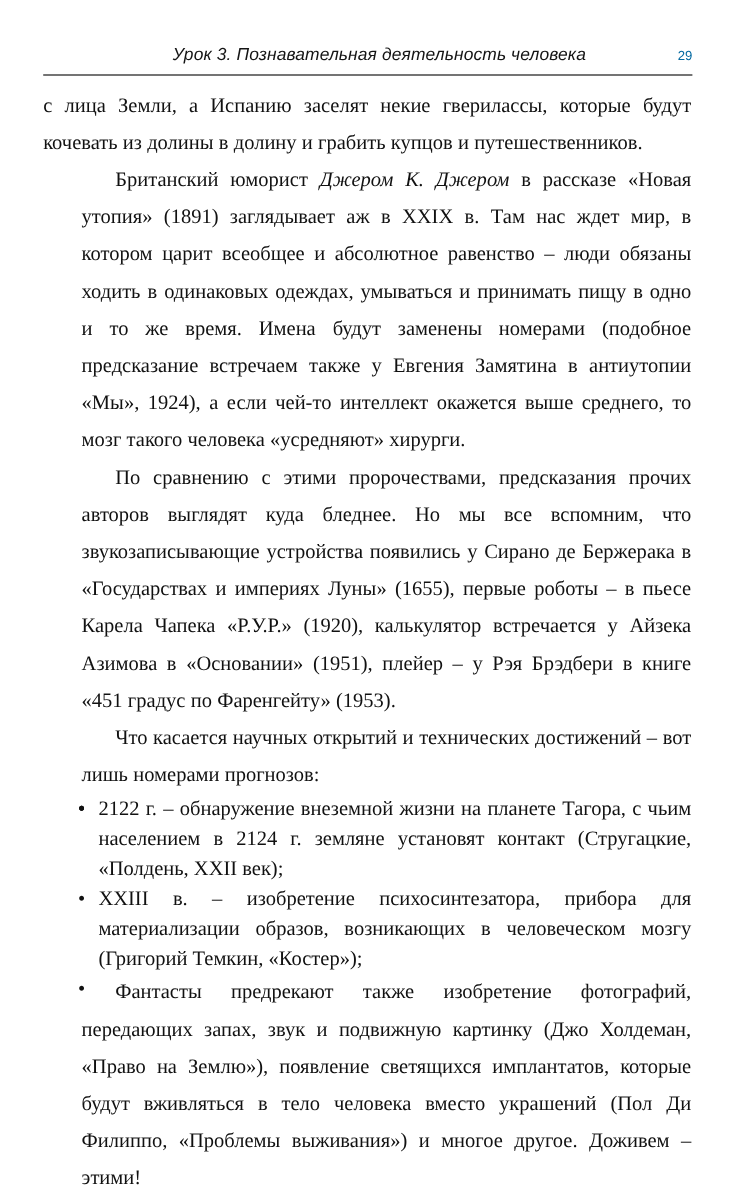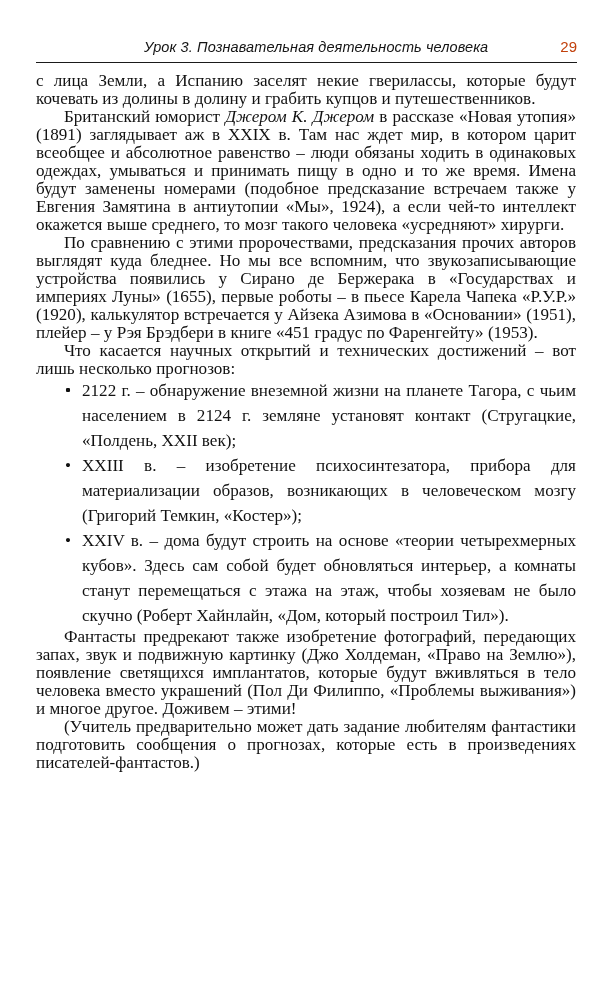--- a/index.html
+++ b/index.html
@@ -34,22 +34,22 @@
     font-style: italic;
     font-size: 14.5px;
     letter-spacing: 0.1px;
     color: #141414;
     white-space: nowrap;
     margin-right: auto;
     margin-left: 108px;
   }
   .running-head-folio {
     font-family: "Liberation Sans", "DejaVu Sans", sans-serif;
-    font-size: 15px;
-    color: #c2410c;
+    font-size: 11px;
+    color: #0369a1;
     padding-left: 12px;
   }
   .head-rule {
     position: absolute;
     left: 36px;
     top: 62px;
     width: 541px;
     height: 1.4px;
     background: #1a1a1a;
   }
@@ -58,27 +58,27 @@
   .column {
     position: absolute;
     left: 36px;
     top: 72px;
     width: 540px;
   }
 
   p.body {
     margin: 0;
     font-size: 17.1px;
-    line-height: 18px;
+    line-height: 31px;
     text-align: justify;
     text-justify: inter-word;
     hyphens: manual;
     word-spacing: 0.1px;
   }
-  p.indent { text-indent: 28px; }
+  p.indent { text-indent: 28px; margin-left: 32px; }
   p.noindent { text-indent: 0; }
 
   .it { font-style: italic; }
 
   
   ul.prognoses {
     margin: 0;
     padding: 0;
     list-style: none;
   }
@@ -113,40 +113,39 @@
   <div class="head-rule"></div>
 
   <div class="column">
 
     <p class="body noindent">с лица Земли, а Испанию заселят некие гверилассы, которые будут кочевать из долины в долину и грабить купцов и путешественников.</p>
 
     <p class="body indent"><span>Британский юморист </span><span class="it">Джером К. Джером</span><span> в рассказе «Новая утопия» (1891) заглядывает аж в XXIX в. Там нас ждет мир, в котором царит всеобщее и абсолютное равенство – люди обязаны ходить в одинаковых одеждах, умываться и принимать пищу в одно и то же время. Имена будут заменены номерами (подобное предсказание встречаем также у Евгения Замятина в антиутопии «Мы», 1924), а если чей-то интеллект окажется выше среднего, то мозг такого человека «усредняют» хирурги.</span></p>
 
     <p class="body indent">По сравнению с этими пророчествами, предсказания прочих авторов выглядят куда бледнее. Но мы все вспомним, что звукозаписывающие устройства появились у Сирано де Бержерака в «Государствах и империях Луны» (1655), первые роботы – в пьесе Карела Чапека «Р.У.Р.» (1920), калькулятор встречается у Айзека Азимова в «Основании» (1951), плейер – у Рэя Брэдбери в книге «451 градус по Фаренгейту» (1953).</p>
 
-    <p class="body indent">Что касается научных открытий и технических достижений – вот лишь несколько прогнозов:</p>
+    <p class="body indent">Что касается научных открытий и технических достижений – вот лишь номерами прогнозов:</p>
 
     <ul class="prognoses">
       <li>
         <span class="bullet">•</span>
       </li>
       <li>
         <span class="bullet">•</span>
       </li>
       <li>
         <span class="bullet">•</span>
         <span>2122 г. – обнаружение внеземной жизни на планете Тагора, с чьим населением в 2124 г. земляне установят контакт (Стругацкие, «Полдень, XXII век);</span>
       </li>
       <li>
         <span class="bullet">•</span>
         <span>XXIII в. – изобретение психосинтезатора, прибора для материализации образов, возникающих в человеческом мозгу (Григорий Темкин, «Костер»);</span>
       </li>
       <li>
         <span class="bullet">•</span>
-        <span>XXIV в. – дома будут строить на основе «теории четырехмерных кубов». Здесь сам собой будет обновляться интерьер, а комнаты станут перемещаться с этажа на этаж, чтобы хозяевам не было скучно (Роберт Хайнлайн, «Дом, который построил Тил»).</span>
       </li>
     </ul>
 
     <p class="body indent">Фантасты предрекают также изобретение фотографий, передающих запах, звук и подвижную картинку (Джо Холдеман, «Право на Землю»), появление светящихся имплантатов, которые будут вживляться в тело человека вместо украшений (Пол Ди Филиппо, «Проблемы выживания») и многое другое. Доживем – этими!</p>
 
     <p class="body indent">(Учитель предварительно может дать задание любителям фантастики подготовить сообщения о прогнозах, которые есть в произведениях писателей-фантастов.)</p>
 
   </div>
 </div>
 

